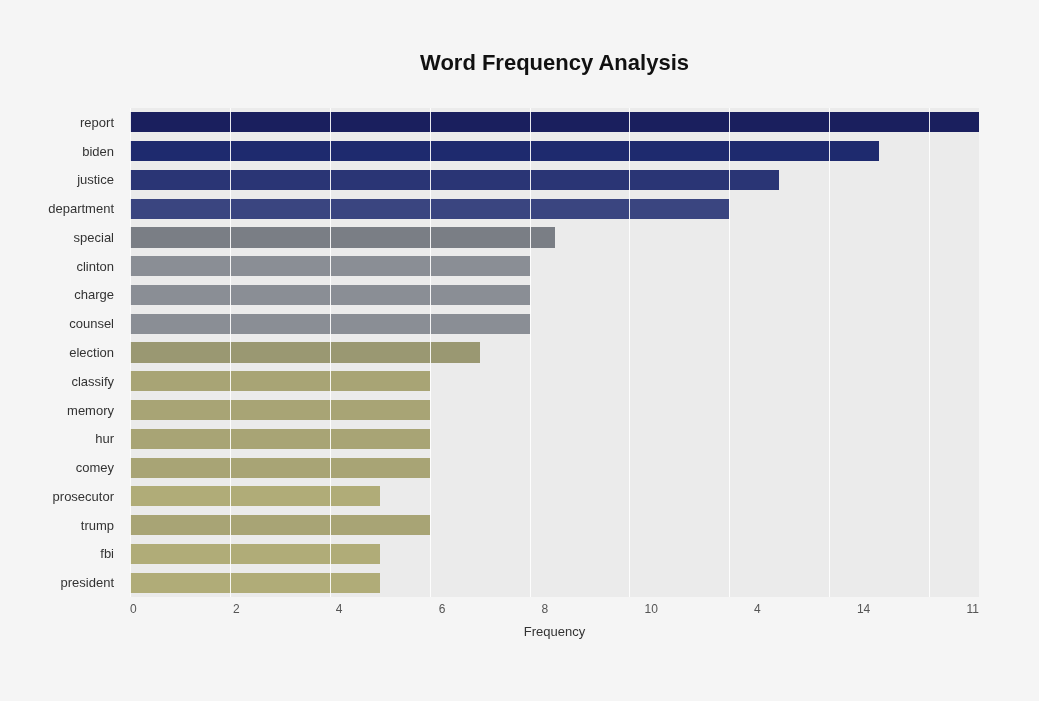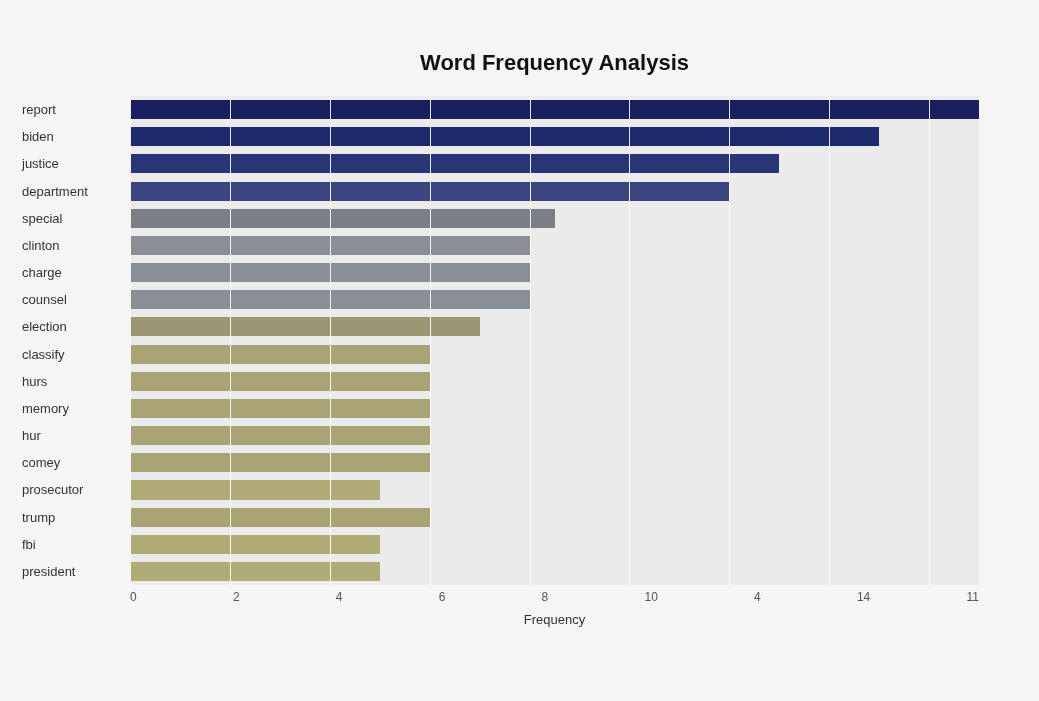--- a/index.html
+++ b/index.html
@@ -17,21 +17,21 @@
       width: 1039px;
       height: 701px;
       position: relative;
       padding: 30px 40px 80px 110px;
     }
     .chart-title {
       text-align: center;
       font-size: 22px;
       font-weight: bold;
       color: #111;
-      margin-bottom: 20px;
+      margin-bottom: 32px;
       padding-right: 0px;
     }
     .chart-area {
       position: relative;
       width: 100%;
       height: calc(100% - 60px);
       display: flex;
       flex-direction: column;
     }
     .bars-section {
@@ -42,20 +42,21 @@
       gap: 0px;
     }
     .bar-row {
       display: flex;
       align-items: center;
       flex: 1;
       position: relative;
     }
     .bar-label {
       width: 100px;
+      text-align: right;
       padding-right: 8px;
       font-size: 13px;
       color: #333;
       flex-shrink: 0;
       position: absolute;
       left: -108px;
     }
     .bar-track {
       flex: 1;
       height: 70%;
@@ -146,26 +147,20 @@
           </div>
         </div>
         <div class="bar-row">
           <span class="bar-label">election</span>
           <div class="bar-track">
             <div class="bar-fill" style="width: 41.1765%; background-color: rgb(154, 152, 114);"></div>
           </div>
         </div>
         <div class="bar-row">
           <span class="bar-label">classify</span>
-          <div class="bar-track">
-            <div class="bar-fill" style="width: 35.2941%; background-color: rgb(168, 164, 117);"></div>
-          </div>
-        </div>
-        <div class="bar-row">
-          <span class="bar-label">hurs</span>
           <div class="bar-track">
             <div class="bar-fill" style="width: 35.2941%; background-color: rgb(168, 164, 117);"></div>
           </div>
         </div>
         <div class="bar-row">
           <span class="bar-label">memory</span>
           <div class="bar-track">
             <div class="bar-fill" style="width: 35.2941%; background-color: rgb(168, 164, 117);"></div>
           </div>
         </div>

